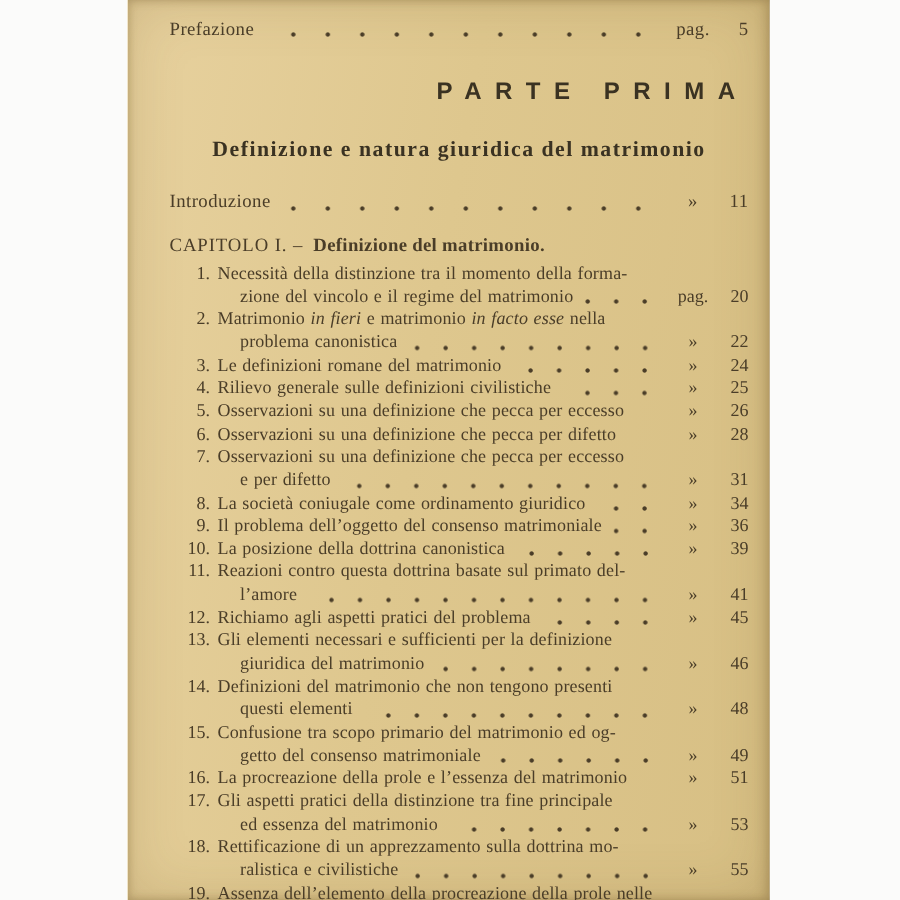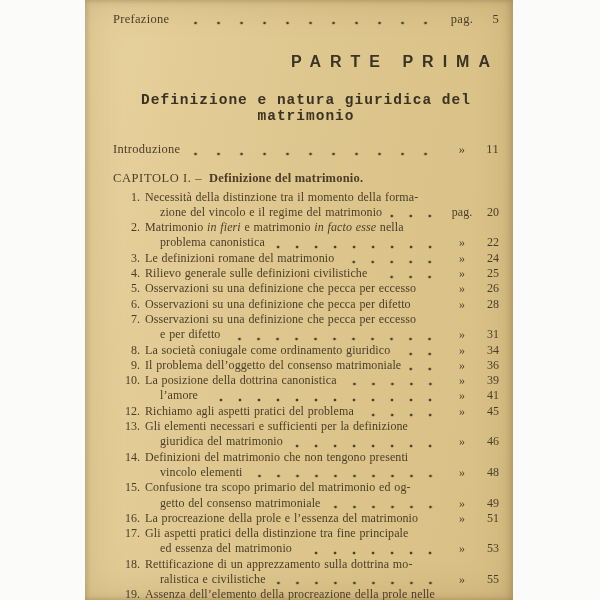--- a/index.html
+++ b/index.html
@@ -22,21 +22,21 @@
   .leader.dots{
     background-image:radial-gradient(circle at 3px 9px,var(--ink,#4a3d28) 1.15px,rgba(0,0,0,0) 1.7px);
     background-size:19px 12px;background-repeat:repeat-x;background-position:right bottom;}
   .leader.wide{background-size:23px 12px;}
   .mark{flex:none;min-width:24px;text-align:center;}
   .pg{flex:none;width:25px;text-align:right;}
   .part-title{margin:26px 0 0;text-align:right;text-indent:9px;
     font-family:"Liberation Sans",sans-serif;font-weight:bold;font-size:16px;
     letter-spacing:9px;color:var(--heading-ink,#3a3222);}
   .part-subtitle{margin:21px 0 0;text-align:center;
-    font-family:Liberation Mono, monospace;font-weight:bold;font-size:14.5px;
+    font-family:Liberation Serif, serif;font-weight:bold;font-size:14.5px;
     letter-spacing:1px;color:var(--heading-ink,#3a3222);}
   .chapter{margin-top:13px;font-size:12.5px;letter-spacing:.6px;}
   .chapter .b{font-weight:bold;letter-spacing:.2px;margin-left:3px;}
   .toc{margin-top:4px;}
   .toc-row .num{flex:none;width:27px;text-align:right;padding-right:5px;}
   .toc-row .txt{letter-spacing:.1px;word-spacing:.6px;}
   .toc-row.cont .txt{padding-left:15px;}
   .txt i{font-style:italic;text-align:center;}
 </style>
 </head>
@@ -143,20 +143,24 @@
           <span class="mark">»</span>
           <span class="pg">36</span>
         </div>
         <div class="line toc-row">
           <span class="num">10.</span>
           <span class="txt"><span>La posizione della dottrina canonistica</span></span>
           <span class="leader dots"></span>
           <span class="mark">»</span>
           <span class="pg">39</span>
         </div>
+        <div class="line toc-row">
+          <span class="num">11.</span>
+          <span class="txt"><span>Reazioni contro questa dottrina basate sul primato del-</span></span>
+        </div>
         <div class="line toc-row cont">
           <span class="num"></span>
           <span class="txt"><span>l’amore</span></span>
           <span class="leader dots"></span>
           <span class="mark">»</span>
           <span class="pg">41</span>
         </div>
         <div class="line toc-row">
           <span class="num">12.</span>
           <span class="txt"><span>Richiamo agli aspetti pratici del problema</span></span>
@@ -174,21 +178,21 @@
           <span class="leader dots"></span>
           <span class="mark">»</span>
           <span class="pg">46</span>
         </div>
         <div class="line toc-row">
           <span class="num">14.</span>
           <span class="txt"><span>Definizioni del matrimonio che non tengono presenti</span></span>
         </div>
         <div class="line toc-row cont">
           <span class="num"></span>
-          <span class="txt"><span>vincolo elementi</span></span>
+          <span class="txt"><span>questi elementi</span></span>
           <span class="leader dots"></span>
           <span class="mark">»</span>
           <span class="pg">48</span>
         </div>
         <div class="line toc-row">
           <span class="num">15.</span>
           <span class="txt"><span>Confusione tra scopo primario del matrimonio ed og-</span></span>
         </div>
         <div class="line toc-row cont">
           <span class="num"></span>

